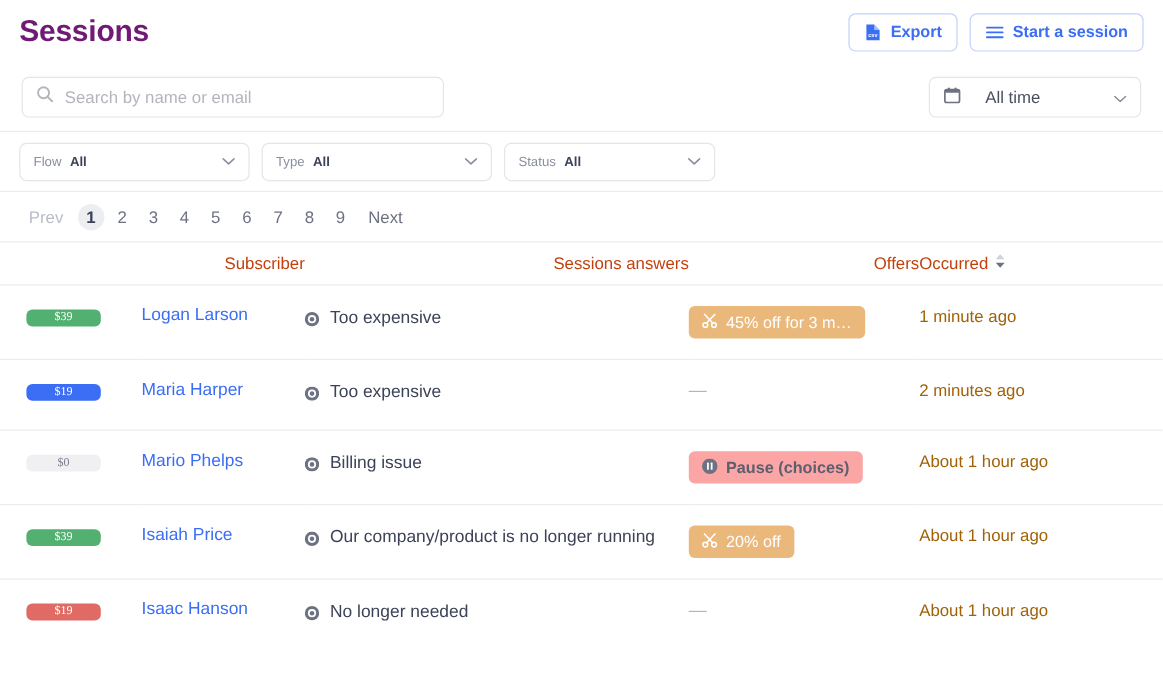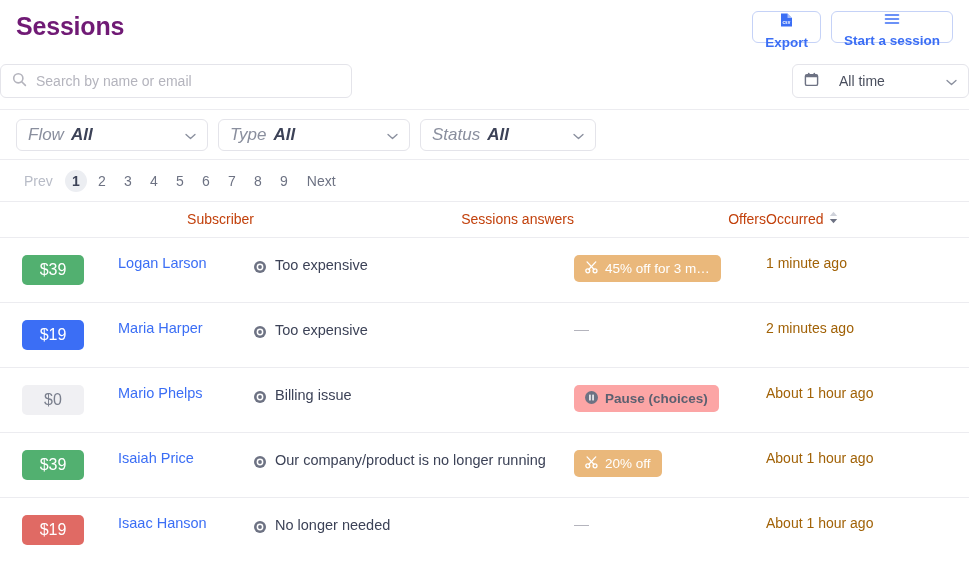--- a/index.html
+++ b/index.html
@@ -34,28 +34,27 @@
     background: #ffffff;
     color: #3b6ef5;
     font-size: 13.5px;
     font-weight: bold;
     display: flex;
     align-items: center;
     gap: 7px;
     padding: 0 12px;
     cursor: pointer;
     white-space: nowrap;
-    flex-direction: column;
   }
   .btn svg { display: block; }
 
   
   .searchrow {
     height: 57px;
-    padding: 0 0;
+    padding: 0 18px;
     display: flex;
     align-items: center;
     justify-content: space-between;
     border-bottom: 1px solid #ececf0;
   }
   .search-box {
     width: 352px;
     height: 34px;
     border: 1px solid #e4e4ea;
     border-radius: 6px;
@@ -101,24 +100,23 @@
     border-bottom: 1px solid #ececf0;
   }
   .filter {
     height: 32px;
     border: 1px solid #e4e4ea;
     border-radius: 6px;
     display: flex;
     align-items: center;
     padding: 0 11px;
     gap: 7px;
-    font-size: 17px;
+    font-size: 11px;
     cursor: pointer;
     background: #fff;
-    font-style: italic;
   }
   .filter .lbl { color: #8a8f9e; }
   .filter .val { color: #3c4257; font-weight: bold; }
   .filter .sp { flex: 1; min-width: 18px; }
   .f1 { width: 192px; }
   .f2 { width: 192px; }
   .f3 { width: 176px; }
 
   
   .pager {
@@ -168,24 +166,25 @@
     vertical-align: top;
     font-size: 14.5px;
   }
   tbody tr:last-child td { border-bottom: none; }
   .badge-cell { padding-left: 22px; }
   .amt {
     display: inline-flex;
     align-items: center;
     justify-content: center;
     width: 62px;
-    height: 30px;
+    height: 14px;
     border-radius: 5px;
-    font-size: 16px;
+    font-size: 10px;
     color: #ffffff;
+    font-family: Liberation Serif, serif;
   }
   .amt.zero { background: #f0f0f3; color: #7a7f8d; }
   .sub-link {
     color: #3b6ef5;
     font-weight: normal;
     text-decoration: none;
     font-size: 14.5px;
     cursor: pointer;
   }
   .ans { display: flex; gap: 9px; color: #3c4257; line-height: 1.48; padding-right: 24px; }

